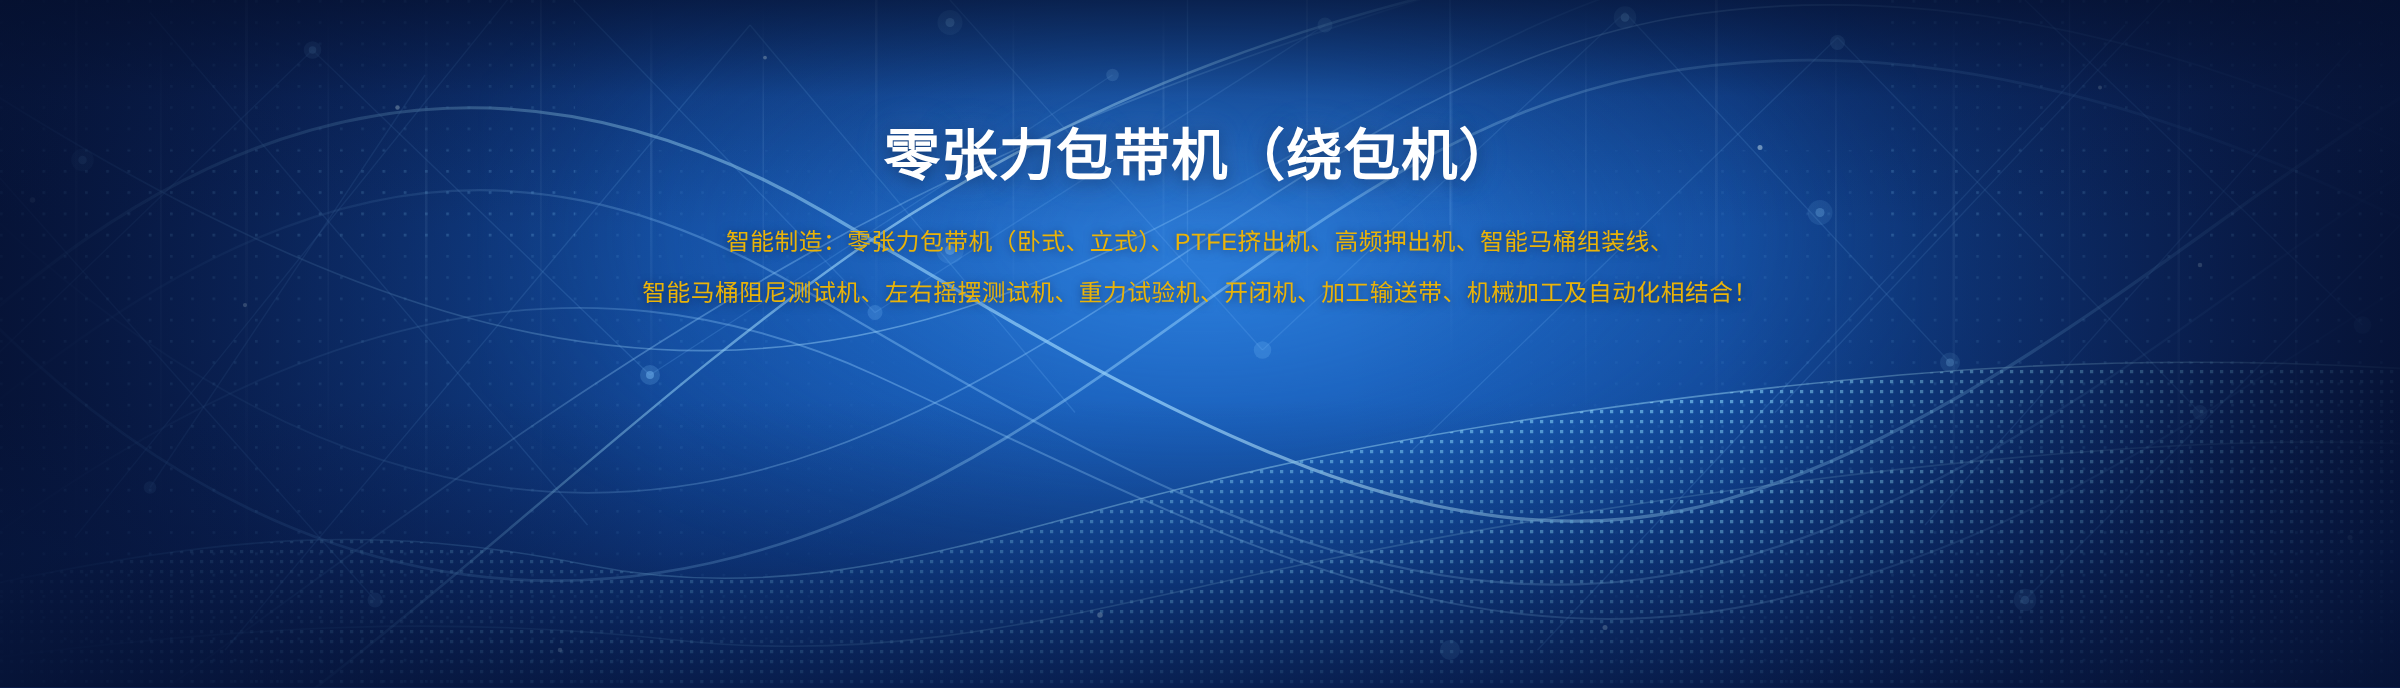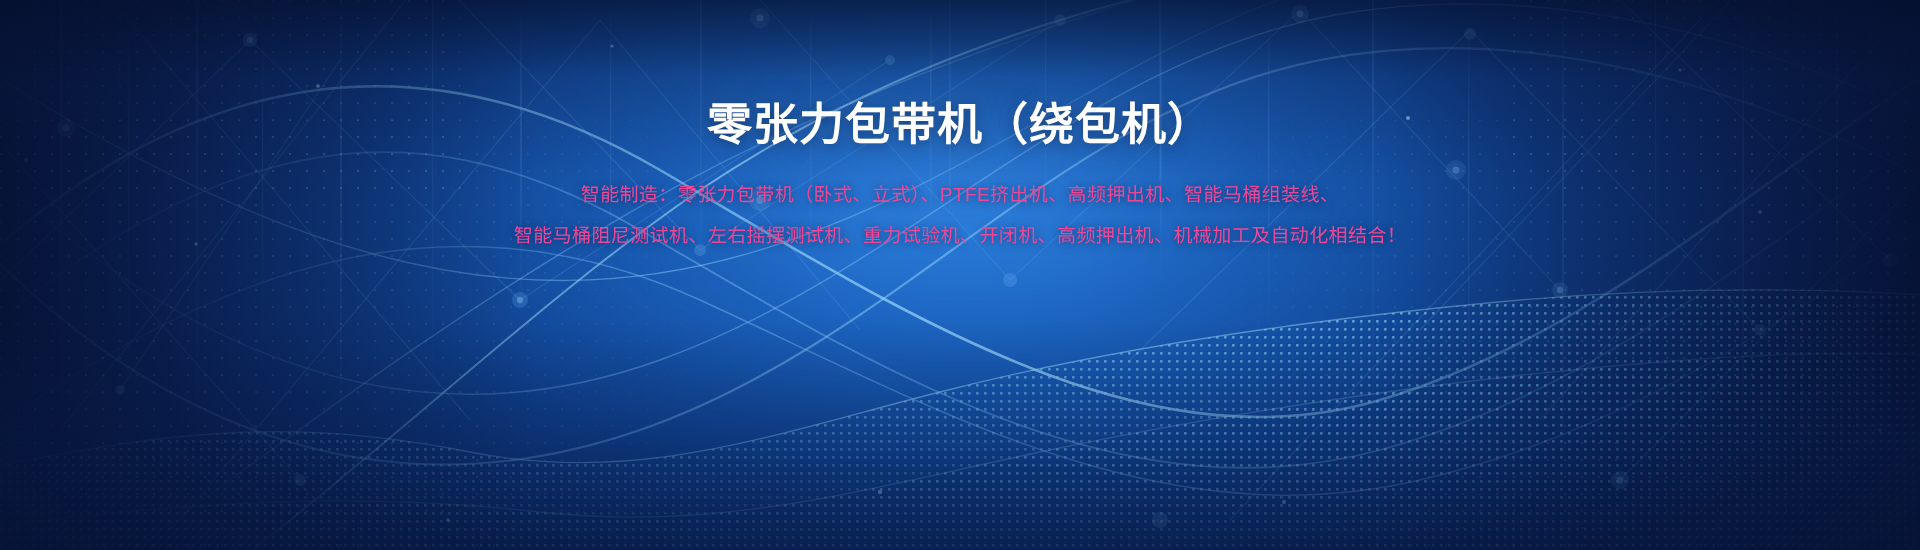--- a/index.html
+++ b/index.html
@@ -78,21 +78,21 @@
     font-weight: bold;
     letter-spacing: 1px;
     line-height: 1.28;
     text-shadow: 0 2px 14px rgba(4,20,56,.55), 0 0 26px rgba(120,185,255,.28);
     white-space: nowrap;
   }
   .headline + .headline { margin-top: 7px; }
 
   .subcopy {
     margin-top: 26px;
-    color: #ec4899;
+    color: #eab308;
     font-size: 19px;
     font-weight: normal;
     line-height: 1.62;
     letter-spacing: .4px;
     text-shadow: 0 1px 8px rgba(4,18,52,.55);
     white-space: nowrap;
   }
   .subcopy .line + .line { margin-top: 11px; }
 </style>
 </head>
@@ -329,17 +329,17 @@
     </g>
   </svg>
 
   <div class="bg-vignette"></div>
   <div class="bg-vert"></div>
 
   <div class="content">
     <div class="headline">零张力包带机（绕包机）</div>
     <div class="subcopy">
       <div class="line">智能制造：零张力包带机（卧式、立式）、PTFE挤出机、高频押出机、智能马桶组装线、</div>
-      <div class="line">智能马桶阻尼测试机、左右摇摆测试机、重力试验机、开闭机、高频押出机、机械加工及自动化相结合！</div>
+      <div class="line">智能马桶阻尼测试机、左右摇摆测试机、重力试验机、开闭机、加工输送带、机械加工及自动化相结合！</div>
     </div>
   </div>
 
 </div>
 
 </body></html>

